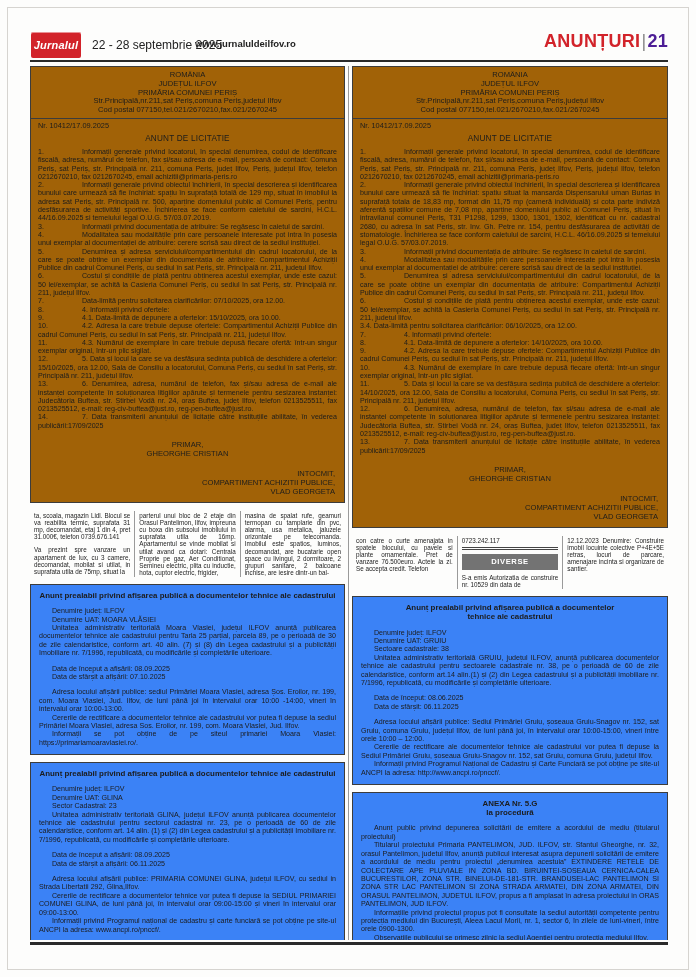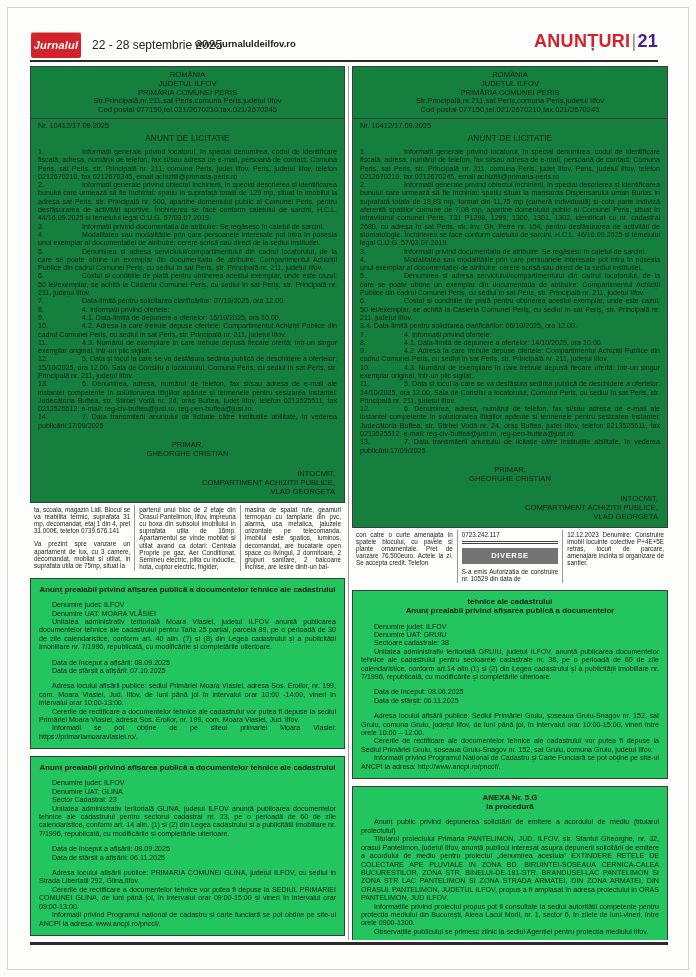--- a/index.html
+++ b/index.html
@@ -2,39 +2,39 @@
 <html><head>
 <meta charset="utf-8">
 <style>
   * { margin:0; padding:0; box-sizing:border-box; }
   html,body { background:#ffffff; }
   body { font-family:"Liberation Sans", sans-serif; color:#1c1c1c; }
   .page { position:relative; width:696px; height:977px; background:#fdfdfc; overflow:hidden; }
   .page-edge { position:absolute; inset:7px; border:1px solid #d6d4d0; pointer-events:none; }
 
   
-  .header { position:absolute; top:30px; left:30px; right:38px; height:32px; border-bottom:2.5px solid #2a2a2a;text-align:right; }
+  .header { position:absolute; top:30px; left:30px; right:28px; height:32px; border-bottom:2.5px solid #2a2a2a;text-align:right; }
   .logo { position:absolute; left:1px; top:2px; width:50px; height:26px; background:#d2232a; color:#fff;
           display:flex; align-items:center; justify-content:center; font-weight:bold; font-style:italic;
           font-size:11px; letter-spacing:0.2px; border-radius:2px; box-shadow:inset 0 1px 0 rgba(255,255,255,.5); }
   .date-range { position:absolute; left:62px; top:8px; font-size:12px; font-weight:normal; color:#222; }
   .website { position:absolute; left:165px; top:8px; font-size:9.5px; font-weight:bold; color:#222; }
   .section-group { position:absolute; right:0; top:1px; font-size:18px; font-weight:bold; letter-spacing:0.3px; }
   .section-title { color:#d2232a; }
   .section-bar { color:#888; font-weight:normal; padding:0 1px; }
   .page-number { color:#4c1d95; }
 
   
   .content { position:absolute; left:30px; right:28px; top:66px; height:874px; display:flex; overflow:hidden; }
   .col { width:315px; display:flex; flex-direction:column; }
   .col-right { width:auto; flex:1; }
   .divider { width:1px; background:#9a9a9a; margin:0 3px; }
 
   
-  .abox { border:1px solid #3c3c3c; background:#15803d; margin-bottom:0; }
+  .abox { border:1px solid #3c3c3c; background:#a16207; margin-bottom:6px; }
   .org { padding:4px 6px 3px; border-bottom:1px solid #3c3c3c; text-align:center; font-size:7.6px; line-height:8.8px; }
   .org > div { white-space:nowrap; overflow:hidden; }
   .abody { padding:2px 7px 6px; }
   .ref-number { font-size:7.4px; line-height:9px; }
   .notice-title { text-align:center; font-size:8.2px; line-height:9px; margin:4px 0 5px; letter-spacing:0.2px; }
   .items .para { font-size:7.1px; line-height:8.3px; text-align:justify; }
   .pnum { display:inline-block; }
   .pnum:not(:empty) { width:44px; }
   .sign-center { text-align:center; font-size:7.6px; line-height:9px; margin-top:10px; }
   .sign-right { text-align:right; font-size:7.6px; line-height:9px; margin-top:11px; padding-right:2px; }
@@ -42,21 +42,21 @@
   
   .minicols { display:flex; margin:2px 0 7px; }
   .minicol { flex:1; padding:1px 4px; font-size:6.3px; line-height:7.1px; text-align:justify; }
   .minicol + .minicol { border-left:1px solid #9a9a9a; }
   .minicol .para:empty { height:6px; }
   .phone-ad { font-size:6.3px; line-height:8px; border-bottom:3px double #444; padding-bottom:2px; }
   .cat-header { background:#737373; color:#fff; font-weight:bold; text-align:center; font-size:7.6px;
                 line-height:8px; padding:4px 0; margin:4px 0 4px; letter-spacing:0.6px; }
 
   
-  .nbox { border:1.5px solid #3c3c3c; background:#22c55e; padding:6px 8px 7px; margin-bottom:7px; }
+  .nbox { border:1.5px solid #3c3c3c; background:#3b82f6; padding:6px 8px 7px; margin-bottom:7px; }
   .nbox .box-title { text-align:center; font-weight:bold; font-size:7.9px; line-height:9.2px; margin-bottom:7px; }
   .nbox .box-title-plain { font-weight:bold; }
   .nbox .para { font-size:7.1px; line-height:8.4px; text-align:justify; text-indent:13px; }
   .nbox .para:empty { height:7px; }
 
   .bottom-rule { position:absolute; left:30px; right:28px; top:942px; height:3px; background:#2a2a2a; }
 </style>
 </head>
 <body>
 
@@ -215,22 +215,22 @@
           <div class="cat-header">DIVERSE</div>
           <div class="para">S-a emis Autorizatia de construire nr. 10529 din data de</div>
         </div>
         <div class="minicol">
             <div class="para">12.12.2023 Denumire: Construire imobil locuinte colective P+4E+5E retras, locuri de parcare, amenajare incinta si organizare de santier.</div>
           </div>
       </div>
 
       <div class="nbox">
         <div class="box-title">
+          <div>Anunț prealabil privind afișarea publică a documentelor</div>
           <div>tehnice ale cadastrului</div>
-          <div>Anunț prealabil privind afișarea publică a documentelor</div>
         </div>
         <div>
             <div class="para">Denumire județ: ILFOV</div>
             <div class="para">Denumire UAT: GRUIU</div>
             <div class="para">Sectoare cadastrale: 38</div>
             <div class="para">Unitatea administrativ teritorială GRUIU, județul ILFOV, anunță publicarea documentelor tehnice ale cadastrului pentru sectoarele cadastrale nr. 38, pe o perioadă de 60 de zile calendaristice, conform art.14 alin.(1) și (2) din Legea cadastrului și a publicității imobiliare nr. 7/1996, republicată, cu modificările și completările ulterioare.</div>
             <div class="para"></div>
             <div class="para">Data de început: 08.06.2025</div>
             <div class="para">Data de sfârșit: 06.11.2025</div>
             <div class="para"></div>

